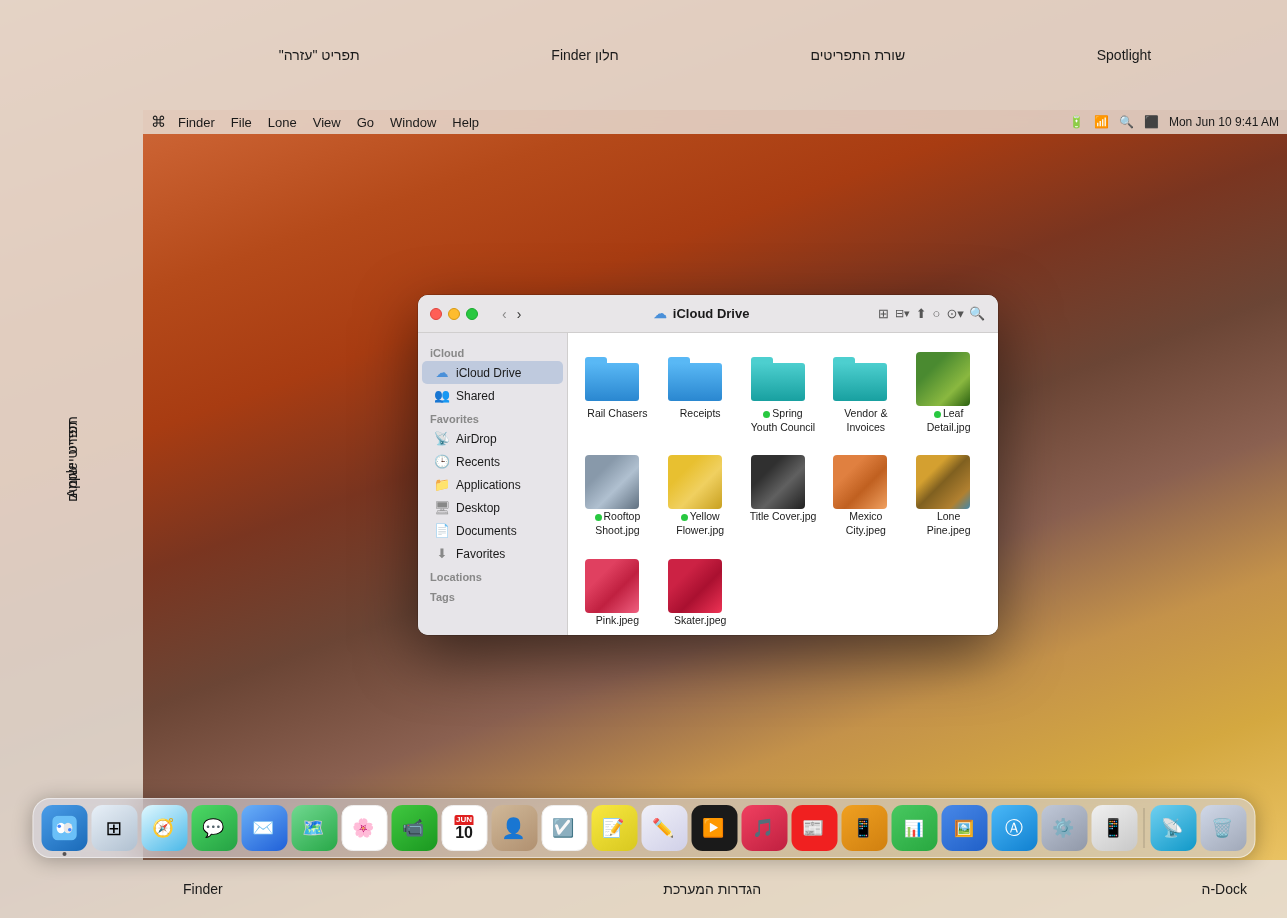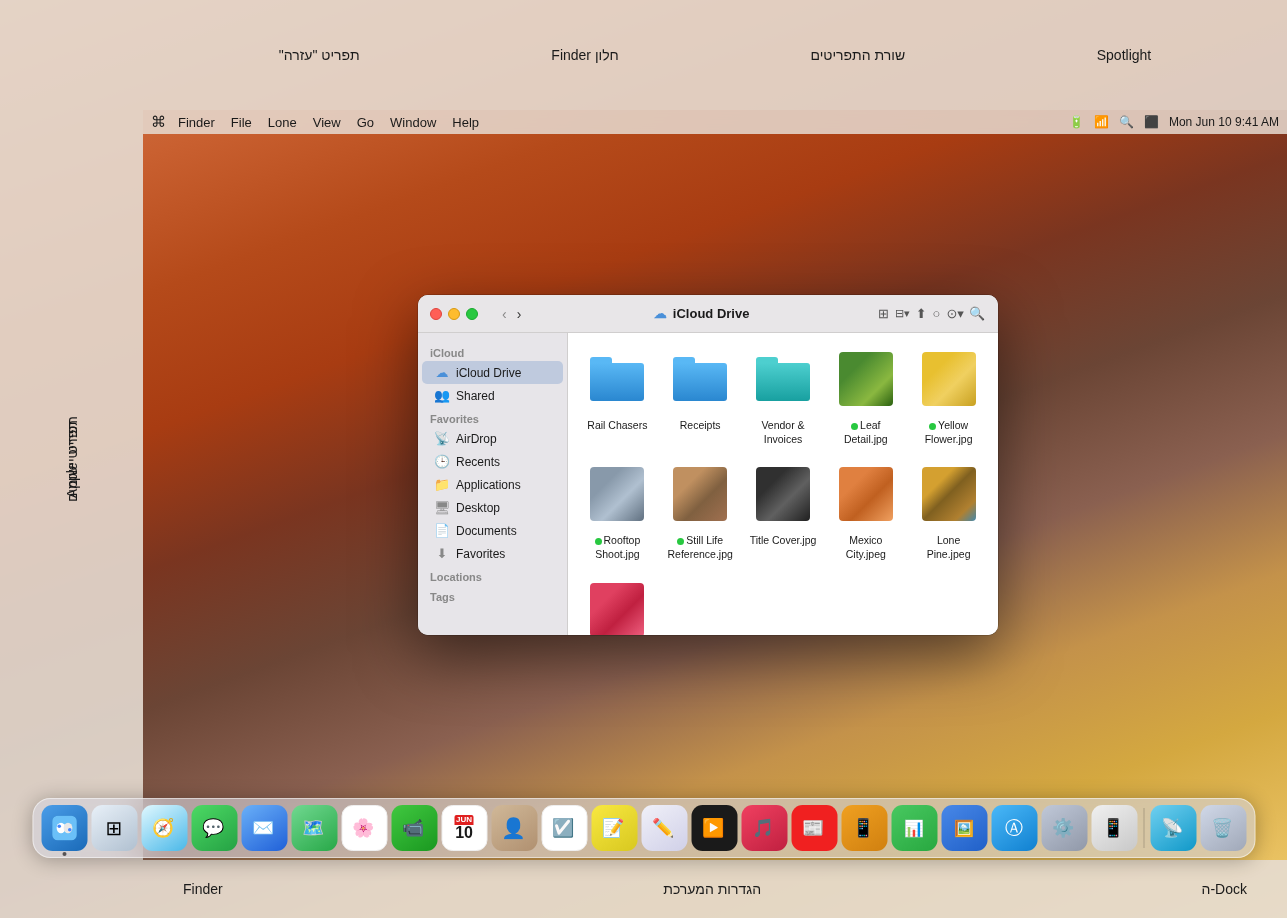--- a/index.html
+++ b/index.html
@@ -194,22 +194,21 @@
 
     
     .file-grid {
       display: grid;
       grid-template-columns: repeat(5, 1fr);
       gap: 8px;
     }
     .file-item {
       display: flex;
       flex-direction: column;
-      align-items: center;
-      gap: 12px;
+      gap: 0;
       padding: 6px 4px;
       border-radius: 6px;
       cursor: pointer;
     }
     .file-icon {
       width: 56px;
       height: 56px;
       display: flex;
       align-items: center;
       justify-content: center;
@@ -561,67 +560,70 @@
         <div class="file-item">
           <div class="file-icon">
             <div class="folder-icon folder-blue">
               <div class="folder-tab"></div>
               <div class="folder-body"></div>
             </div>
           </div>
           <span class="file-label">Receipts</span>
         </div>
 
-
         <div class="file-item">
           <div class="file-icon">
             <div class="folder-icon folder-teal">
               <div class="folder-tab"></div>
               <div class="folder-body"></div>
             </div>
           </div>
+          <span class="file-label">
+            <span class="green-dot"></span>Spring Youth Council
+          </span>
+        </div>
+
+        <div class="file-item">
+          <div class="file-icon">
+            <div class="folder-icon folder-teal">
+              <div class="folder-tab"></div>
+              <div class="folder-body"></div>
+            </div>
+          </div>
           <span class="file-label">Vendor &amp; Invoices</span>
         </div>
 
 
         <div class="file-item">
           <div class="file-icon">
             <div class="thumb thumb-leaf" style="width:54px;height:54px;"></div>
           </div>
           <span class="file-label">
             <span class="green-dot"></span>Leaf Detail.jpg
           </span>
         </div>
 
         <div class="file-item">
           <div class="file-icon">
+            <div class="thumb thumb-rooftop" style="width:54px;height:54px;"></div>
+          </div>
+          <span class="file-label">
+            <span class="green-dot"></span>Rooftop Shoot.jpg
+          </span>
+        </div>
+
+        <div class="file-item">
+          <div class="file-icon">
             <div class="thumb thumb-yellow-flower" style="width:54px;height:54px;"></div>
           </div>
           <span class="file-label">
             <span class="green-dot"></span>Yellow Flower.jpg
           </span>
         </div>
 
-        <div class="file-item">
-          <div class="file-icon">
-            <div class="thumb thumb-rooftop" style="width:54px;height:54px;"></div>
-          </div>
-          <span class="file-label">
-            <span class="green-dot"></span>Rooftop Shoot.jpg
-          </span>
-        </div>
-
-        <div class="file-item">
-          <div class="file-icon">
-            <div class="thumb thumb-still-life" style="width:54px;height:54px;"></div>
-          </div>
-          <span class="file-label">
-            <span class="green-dot"></span>Still Life Reference.jpg
-          </span>
-        </div>
 
 
         <div class="file-item">
           <div class="file-icon">
             <div class="thumb thumb-title-cover" style="width:54px;height:54px;"></div>
           </div>
           <span class="file-label">Title Cover.jpg</span>
         </div>
 
         <div class="file-item">
@@ -638,20 +640,26 @@
           <span class="file-label">Lone Pine.jpeg</span>
         </div>
 
         <div class="file-item">
           <div class="file-icon">
             <div class="thumb thumb-pink" style="width:54px;height:54px;"></div>
           </div>
           <span class="file-label">Pink.jpeg</span>
         </div>
 
+        <div class="file-item">
+          <div class="file-icon">
+            <div class="thumb thumb-skater" style="width:54px;height:54px;"></div>
+          </div>
+          <span class="file-label">Skater.jpeg</span>
+        </div>
       </div>
     </div>
   </div>
 </div>
 
 <div class="dock-container">
   <div class="dock">
 
     <div class="dock-item finder-app" style="background:linear-gradient(145deg,#4a9de8,#1a6ab8);">
       <svg viewBox="0 0 32 32" fill="none">

